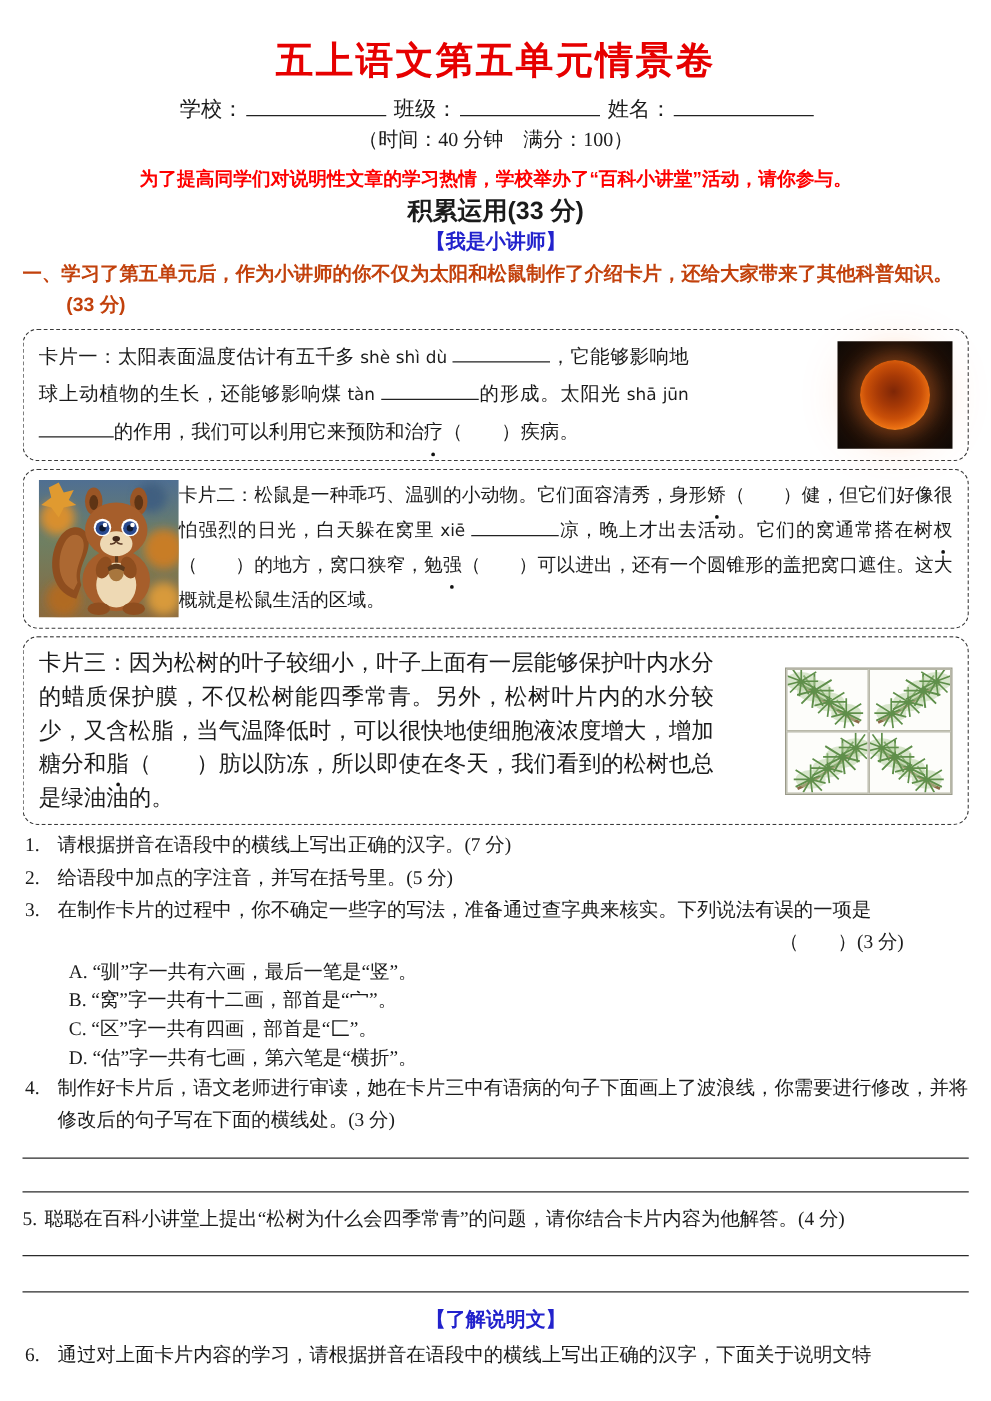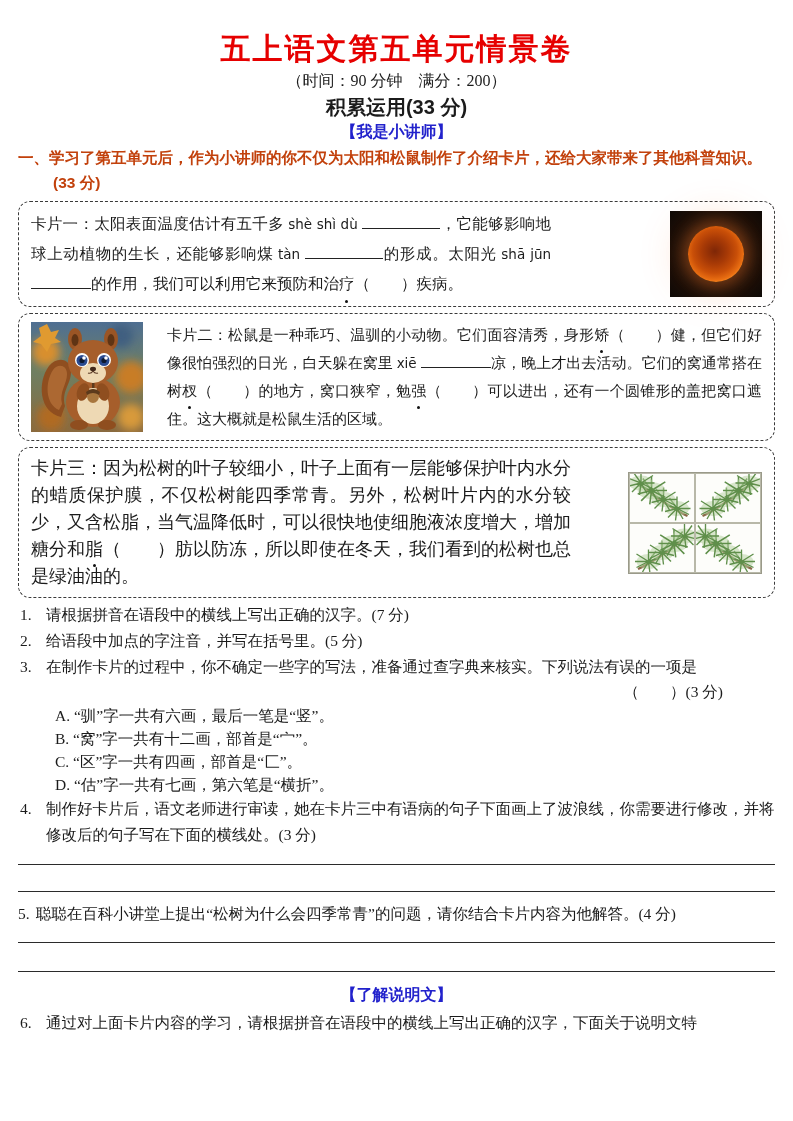--- a/index.html
+++ b/index.html
@@ -16,21 +16,21 @@
   .notice{margin-top:9px;text-align:center;font-size:15px;line-height:21px;color:#fe0000;
           font-weight:bold;font-family:"Liberation Sans","DejaVu Sans",sans-serif;}
   .sec-title{text-align:center;font-weight:bold;font-size:20px;line-height:21px;margin-top:5px;
              font-family:"Liberation Sans","DejaVu Sans",sans-serif;}
   .banner{text-align:center;font-weight:bold;font-size:16px;line-height:22px;color:#2222cc;
           margin-top:3px;font-family:"Liberation Sans","DejaVu Sans",sans-serif;}
   .q-intro{margin-top:2px;color:#c2410c;font-weight:bold;font-size:15.5px;line-height:25px;
            font-family:"Liberation Sans","DejaVu Sans",sans-serif;padding-left:35px;text-indent:-35px;}
 
   .card{border:1.6px dashed #3a3a3a;border-radius:12px;margin-top:6px;padding:7px 12px;
-        display:flex;align-items:center;gap:24px;}
+        display:flex;align-items:center;gap:0;}
   .card .txt{text-align:justify;}
   #card1 .txt{font-size:15.5px;line-height:30px;width:520px;}
   #card2 .txt{font-size:15px;line-height:28px;flex:1;}
   #card3 .txt{font-size:18px;line-height:27px;width:540px;}
   .card1-spacer{flex:1}
   .blank{display:inline-block;border-bottom:1.3px solid #222;height:0.9em;}
   .pinyin{font-family:"DejaVu Sans",sans-serif;font-size:13.5px;}
   .dot-char{position:relative;display:inline-block;}
   .dot-char::after{content:'';position:absolute;left:50%;margin-left:-1.5px;bottom:-4px;
                    width:3px;height:3px;border-radius:50%;background:#111;}
@@ -79,23 +79,29 @@
       <use href="#pine-clus" transform="translate(27,11) scale(1.15)"></use>
       <use href="#pine-clus" transform="translate(34,6)"></use>
     </g>
   </defs>
 </svg>
 
 <div class="page">
 
   <h1 class="title">五上语文第五单元情景卷</h1>
 
-
-  <div class="time-line">（时间：90 分钟　满分：200）</div>
-
+  <div class="info-line">
+    <span class="fld">学校：</span><span class="ul"></span>
+    <span class="fld">班级：</span><span class="ul"></span>
+    <span class="fld">姓名：</span><span class="ul"></span>
+  </div>
+
+  <div class="time-line">（时间：40 分钟　满分：100）</div>
+
+  <div class="notice">为了提高同学们对说明性文章的学习热情，学校举办了“百科小讲堂”活动，请你参与。</div>
 
   <div class="sec-title">积累运用(33 分)</div>
 
   <div class="banner">【我是小讲师】</div>
 
   <div class="q-intro">一、学习了第五单元后，作为小讲师的你不仅为太阳和松鼠制作了介绍卡片，还给大家带来了其他科普知识。(33 分)</div>
 
   <div class="card" id="card1">
     <div class="txt">卡片一：太阳表面温度估计有五千多 <span class="pinyin">shè shì dù </span><span class="blank" style="width: 78px;"></span>，它能够影响地球上动植物的生长，还能够影响煤 <span class="pinyin">tàn </span><span class="blank" style="width: 78px;"></span>的形成。太阳光 <span class="pinyin">shā jūn</span><span class="blank" style="width: 60px;"></span>的作用，我们可以利用它来预防和治<span class="dot-char">疗</span>（　　）疾病。</div>
     <div class="card1-spacer"></div>

